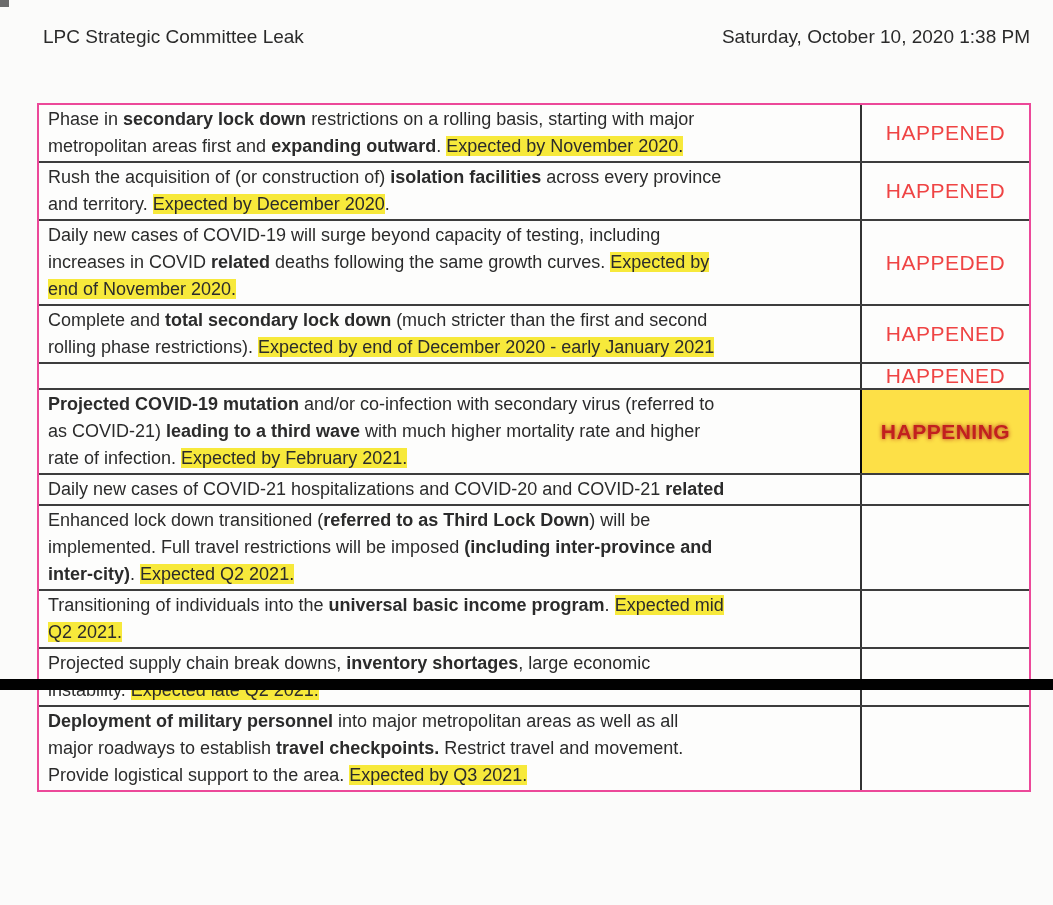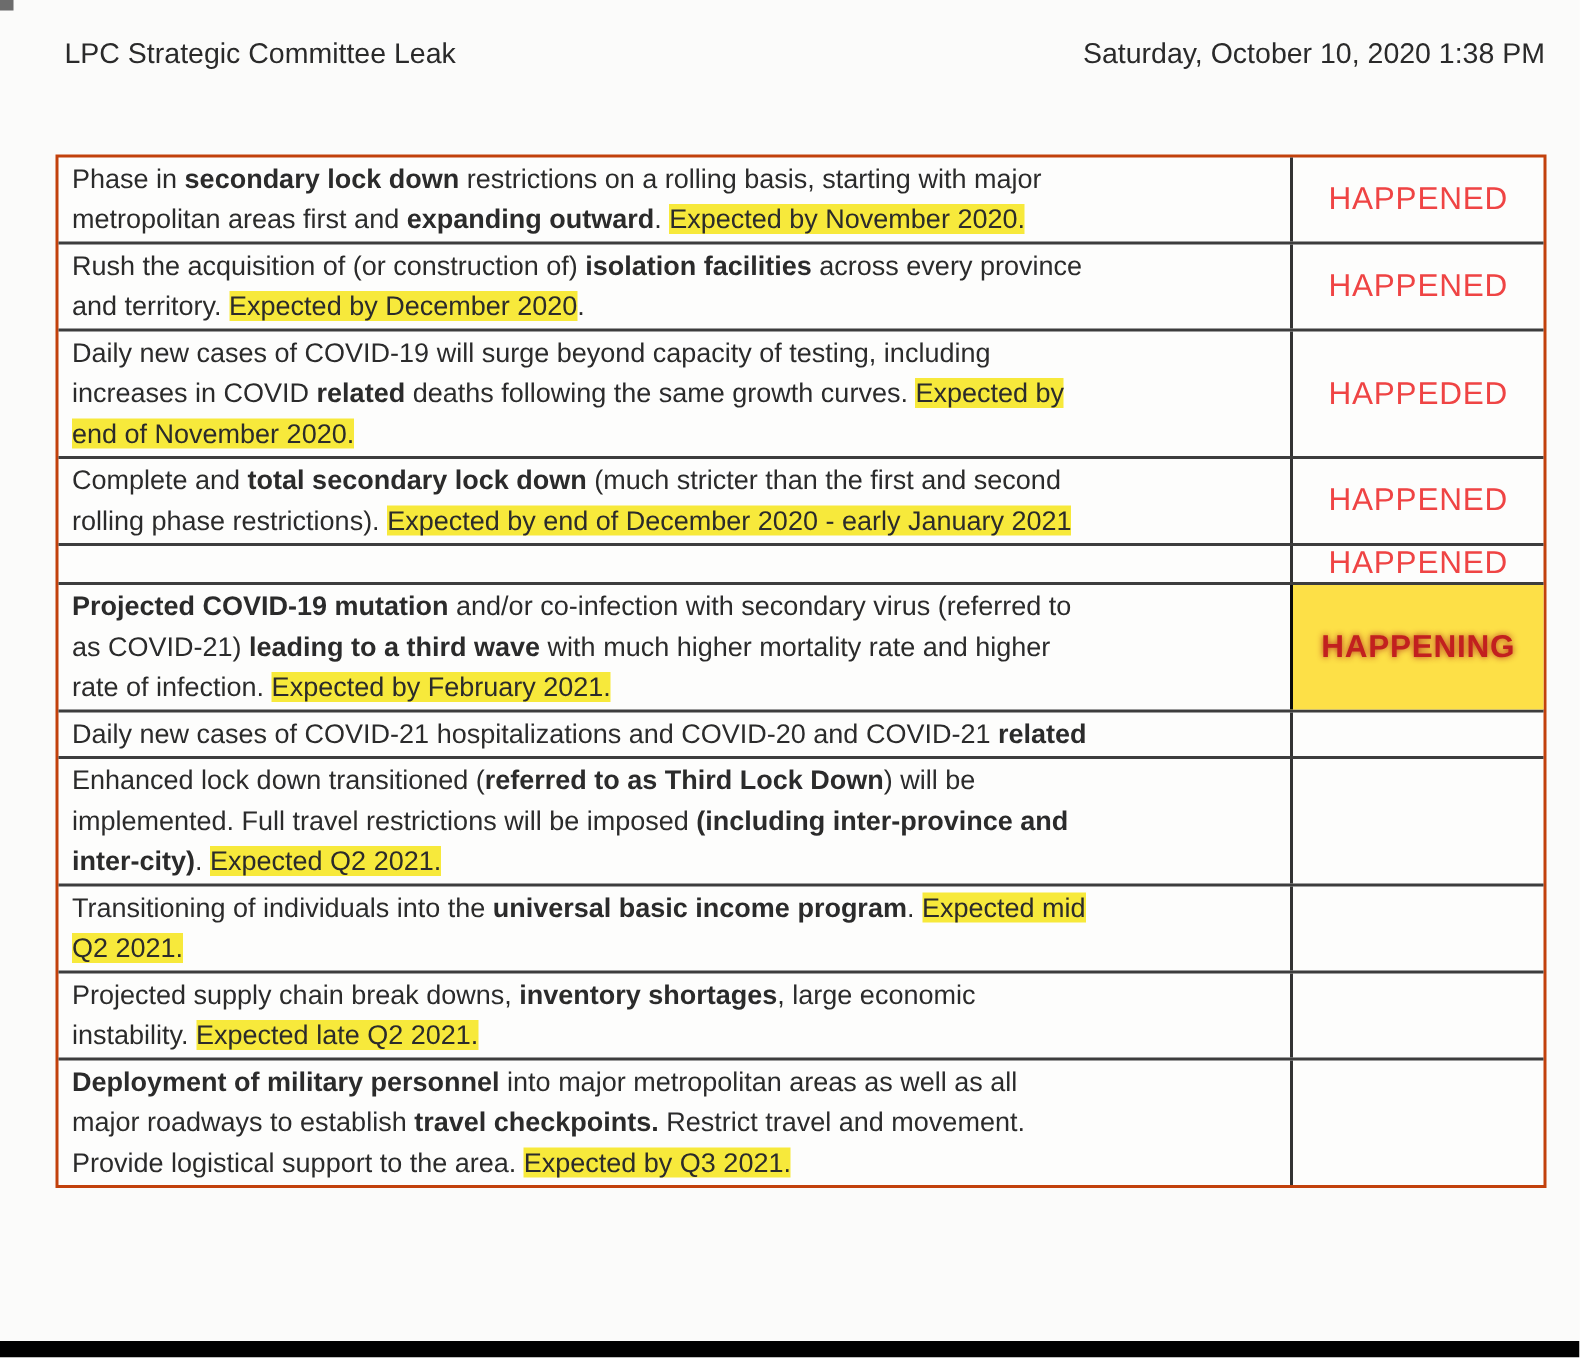--- a/index.html
+++ b/index.html
@@ -6,21 +6,21 @@
   html, body { width: 1053px; height: 905px; }
   body {
     font-family: "Liberation Sans", "DejaVu Sans", sans-serif;
     background: #fbfbfa;
     color: #2b2b2b;
     overflow: hidden;
   }
   .page {
     position: relative;
     width: 1053px;
-    height: 905px;
+    height: 690px;
     background: #fbfbfa;
   }
   .corner-artifact {
     position: absolute;
     left: 0; top: 0;
     width: 9px; height: 7px;
     background: #3c3c3c;
     opacity: .75;
   }
   .doc-header {
@@ -32,21 +32,21 @@
     justify-content: space-between;
     align-items: baseline;
     font-size: 19px;
     color: #2a2a2a;
   }
   .prediction-table {
     position: absolute;
     left: 37px;
     top: 103px;
     width: 994px;
-    border: 2px solid #c2410c;
+    border: 2px solid #ec4899;
     background: #fdfdfc;
   }
   .trow {
     display: flex;
     border-top: 2px solid #3d3d3d;
   }
   .trow:first-child { border-top: none; }
   .cell-desc {
     flex: 1 1 auto;
     padding: 1px 8px 1px 9px;

